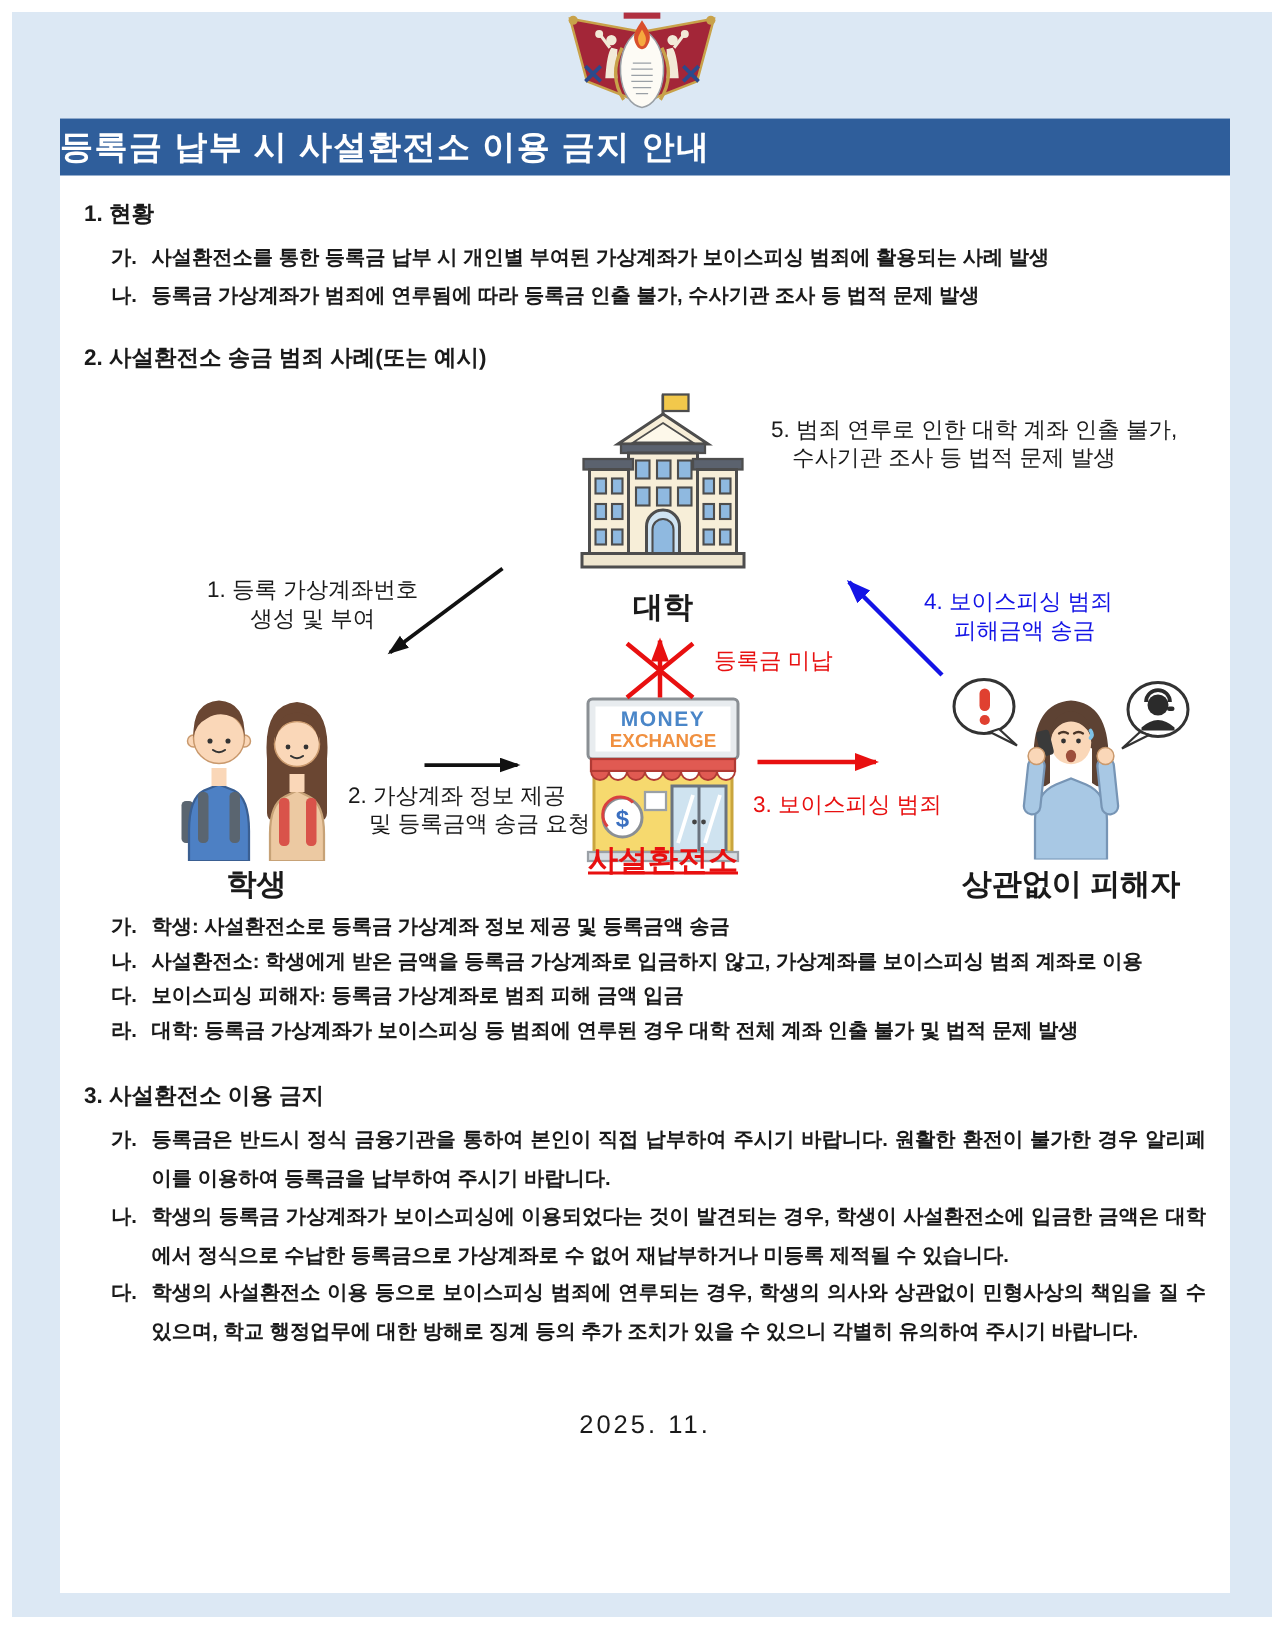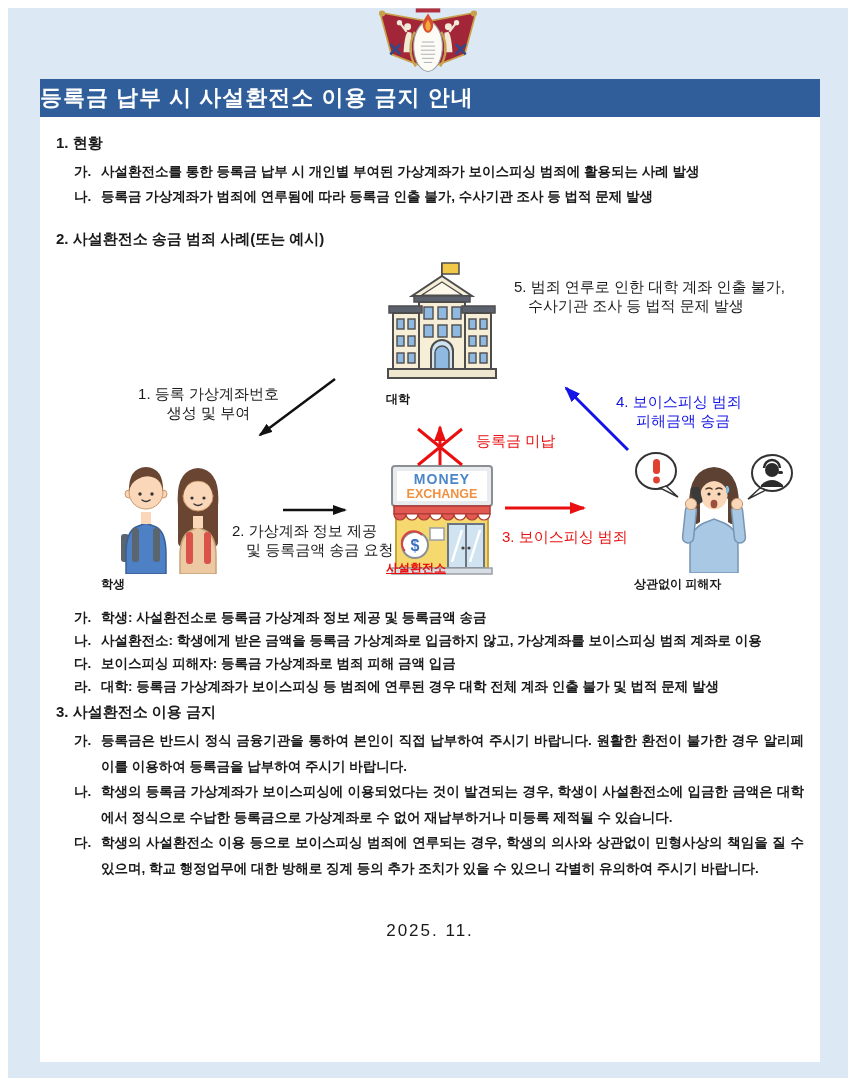--- a/index.html
+++ b/index.html
@@ -11,31 +11,31 @@
   .frame { position:absolute; left:8px; top:8px; right:8px; bottom:6px; background:#dce8f4; }
   .emblem { position:absolute; left:50%; top:5px; transform:translateX(-50%); width:104px; height:70px; z-index:3; }
   .content { position:absolute; left:40px; top:79px; width:780px; bottom:22px; background:#ffffff; z-index:2; }
   .title-bar {
     height:38px; background:#2f5e9b; color:#ffffff; display:flex; align-items:center; justify-content:flex-start;
     font-size:22px; font-weight:700; letter-spacing:1px;
   }
   .body { padding:16px 16px 0 16px; font-weight:700; }
   .sec-heading { font-size:15px; font-weight:700; line-height:20px; }
   .sec-heading.mt { margin-top:20px; }
-  .sec-heading.mt2 { margin-top:4px; }
+  .sec-heading.mt2 { margin-top:23px; }
   .items { margin-top:6px; }
   .item { display:flex; margin-left:18px; font-size:13.5px; line-height:25px; }
   .items-tight .item { line-height:23px; }
   .items-wide .item { line-height:25.5px; }
   .item-label { flex:none; width:27px; }
   .item-text { flex:1; text-align:justify; }
   
   .diagram { position:relative; width:748px; height:345px; margin-top:2px; }
   .dg-abs { position:absolute; }
-  .dg-label { position:absolute; font-size:12px; font-weight:700; }
+  .dg-label { position:absolute; font-size:20px; font-weight:700; text-align:center; }
   .dg-note { position:absolute; font-size:15px; font-weight:400; line-height:19px; white-space:nowrap; }
   .red { color:#e81010; }
   .blue { color:#1414e6; }
   .indent1 { margin-left:14px; }
   .indent2 { margin-left:20px; }
   .center { text-align:center; }
   
   .date { text-align:center; font-size:17px; font-weight:400; margin-top:40px; letter-spacing:2px; }
   .signature { text-align:center; font-size:27px; font-weight:700; margin-top:34px; letter-spacing:9px; }
 </style>

